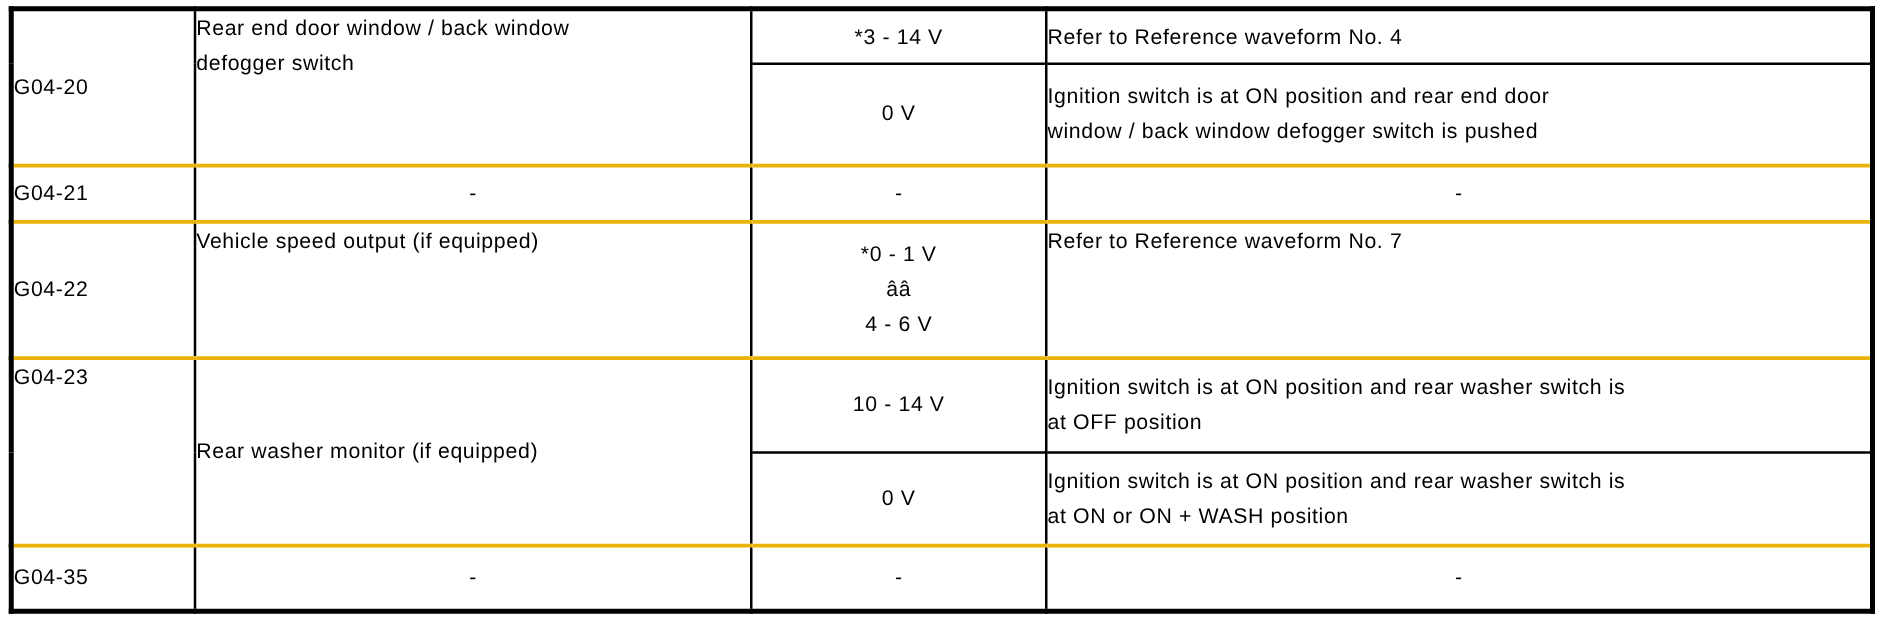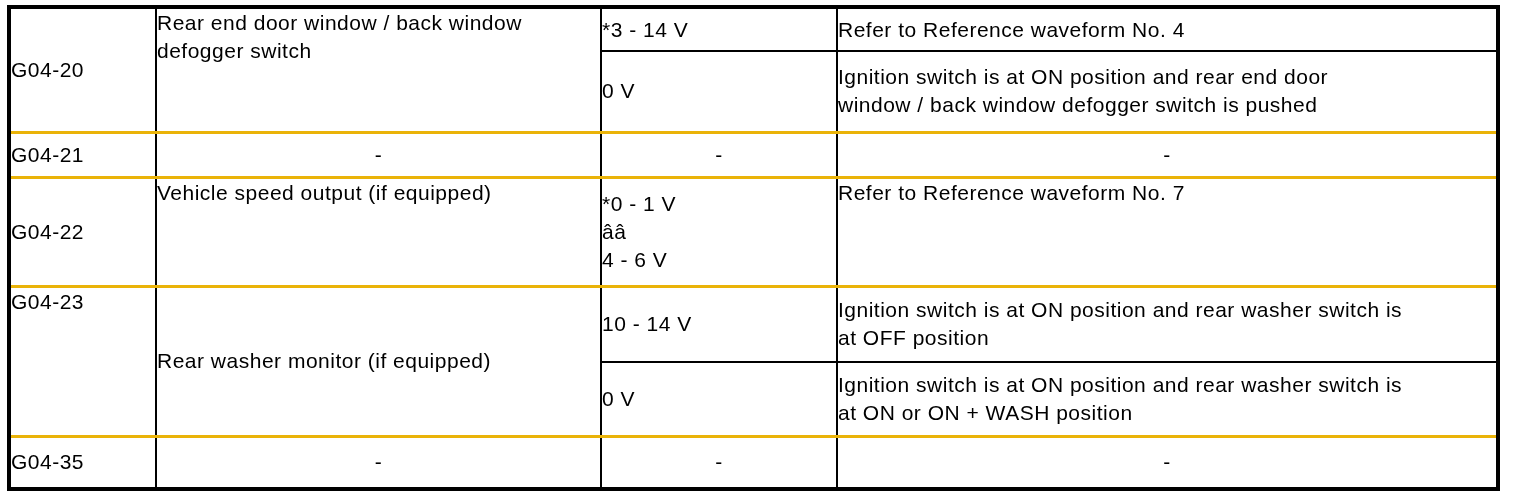--- a/index.html
+++ b/index.html
@@ -16,41 +16,42 @@
   }
   table.vt {
     border-collapse: collapse;
     table-layout: fixed;
     width: 1489px;
     margin: 5px 0 0 7px;
     border: 4px solid #000000;
   }
   table.vt td {
     border: 2px solid #000000;
-    font-size: 21px;
+    font-size: 17px;
     line-height: 28px;
     letter-spacing: 0.5px;
     padding: 0;
     overflow: hidden;
   }
   
   tr.group-start > td {
     border-top: 3px solid #eab308;
   }
   td.term {
     text-align: left;
     vertical-align: middle;
   }
   td.desc {
     text-align: left;
     vertical-align: middle;
     padding-left: 11px;
     padding-right: 8px;
   }
   td.volt {
+    text-align: center;
     vertical-align: middle;
     line-height: 29px;
   }
   td.cond {
     text-align: left;
     vertical-align: middle;
     padding-left: 10px;
     padding-right: 6px;
   }
   td.dash {

